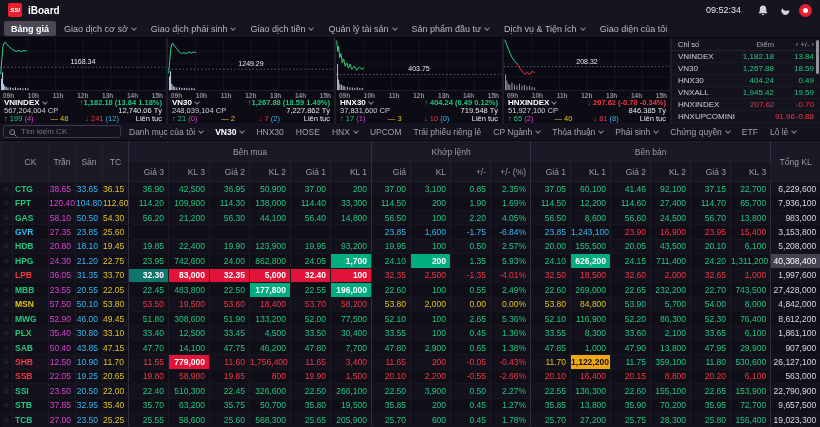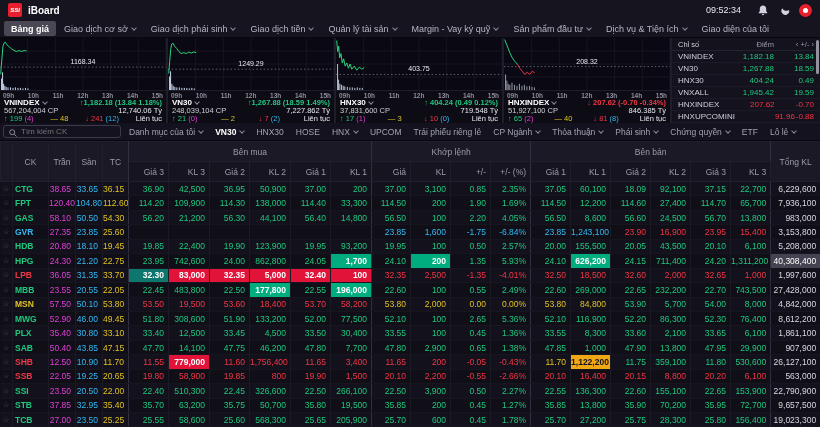--- a/index.html
+++ b/index.html
@@ -91,24 +91,20 @@
     <div class="menu-item">
       <span>Giao dịch phái sinh</span>
       <span class="chev"></span>
     </div>
     <div class="menu-item">
       <span>Giao dịch tiền</span>
       <span class="chev"></span>
     </div>
     <div class="menu-item">
       <span>Quản lý tài sản</span>
-      <span class="chev"></span>
-    </div>
-    <div class="menu-item">
-      <span>Margin - Vay ký quỹ</span>
       <span class="chev"></span>
     </div>
     <div class="menu-item">
       <span>Sản phẩm đầu tư</span>
       <span class="chev"></span>
     </div>
     <div class="menu-item">
       <span>Dịch vụ &amp; Tiện ích</span>
       <span class="chev"></span>
     </div>
@@ -514,21 +510,21 @@
         <td style="color: rgb(31, 199, 126);">36.95</td>
         <td style="color: rgb(31, 199, 126);">50,900</td>
         <td style="color: rgb(31, 199, 126);">37.00</td>
         <td class="gsep" style="color: rgb(31, 199, 126);">200</td>
         <td style="color: rgb(31, 199, 126);">37.00</td>
         <td style="color: rgb(31, 199, 126);">3,100</td>
         <td style="color: rgb(31, 199, 126);">0.85</td>
         <td class="gsep" style="color: rgb(31, 199, 126);">2.35%</td>
         <td style="color: rgb(31, 199, 126);">37.05</td>
         <td style="color: rgb(31, 199, 126);">60,100</td>
-        <td style="color: rgb(31, 199, 126);">18.09</td>
+        <td style="color: rgb(31, 199, 126);">41.46</td>
         <td style="color: rgb(31, 199, 126);">92,100</td>
         <td style="color: rgb(31, 199, 126);">37.15</td>
         <td class="gsep" style="color: rgb(31, 199, 126);">22,700</td>
         <td class="total">6,229,600</td>
       </tr>
       <tr>
         <td class="star">☆</td>
         <td class="tick" style="color: rgb(31, 199, 126);">FPT</td>
         <td style="color: rgb(226, 63, 216);">120.40</td>
         <td style="color: rgb(50, 185, 242);">104.80</td>

